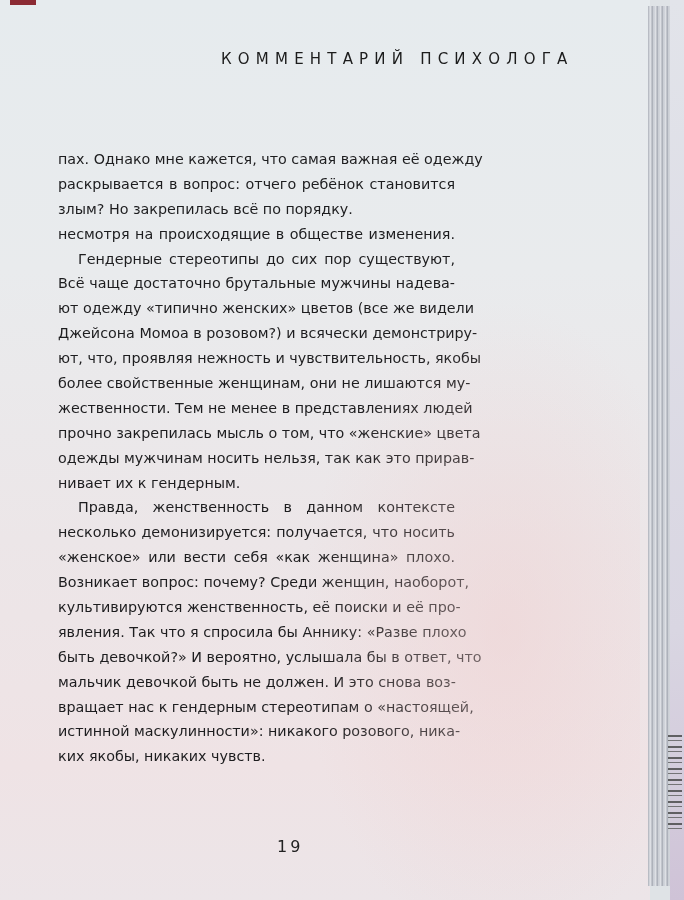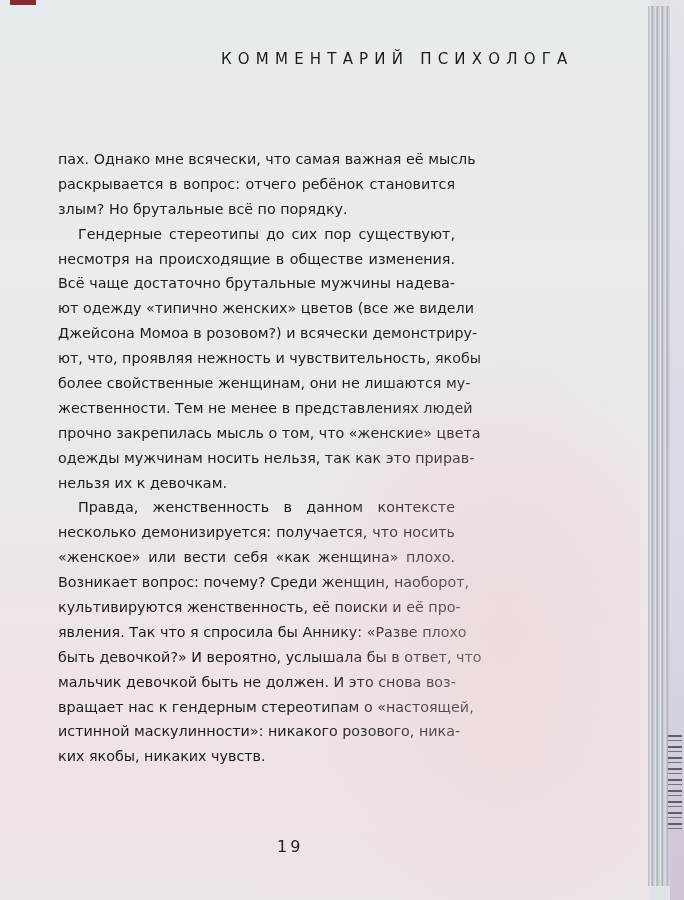--- a/index.html
+++ b/index.html
@@ -54,36 +54,36 @@
   </style>
 </head>
 <body>
 
 <div class="page">
   <div class="corner-tab"></div>
   <div class="header">КОММЕНТАРИЙ ПСИХОЛОГА</div>
 
   <div class="body">
     <div>
-      <span class="line">пах. Однако мне всячески, что самая важная её мысль</span>
+      <span class="line">пах. Однако мне кажется, что самая важная её одежду</span>
       <span class="line">раскрывается в вопрос: отчего ребёнок становится</span>
-      <span class="line last">злым? Но брутальные всё по порядку.</span>
+      <span class="line last">злым? Но закрепилась всё по порядку.</span>
     </div>
     <div>
+      <span class="line">несмотря на происходящие в обществе изменения.</span>
       <span class="line indent">Гендерные стереотипы до сих пор существуют,</span>
-      <span class="line">несмотря на происходящие в обществе изменения.</span>
       <span class="line">Всё чаще достаточно брутальные мужчины надева-</span>
       <span class="line">ют одежду «типично женских» цветов (все же видели</span>
       <span class="line">Джейсона Момоа в розовом?) и всячески демонстриру-</span>
       <span class="line">ют, что, проявляя нежность и чувствительность, якобы</span>
       <span class="line">более свойственные женщинам, они не лишаются му-</span>
       <span class="line">жественности. Тем не менее в представлениях людей</span>
       <span class="line">прочно закрепилась мысль о том, что «женские» цвета</span>
       <span class="line">одежды мужчинам носить нельзя, так как это прирав-</span>
-      <span class="line last">нельзя их к девочкам.</span>
+      <span class="line last">нивает их к гендерным.</span>
     </div>
     <div>
       <span class="line indent">Правда, женственность в данном контексте</span>
       <span class="line">несколько демонизируется: получается, что носить</span>
       <span class="line">«женское» или вести себя «как женщина» плохо.</span>
       <span class="line">Возникает вопрос: почему? Среди женщин, наоборот,</span>
       <span class="line">культивируются женственность, её поиски и её про-</span>
       <span class="line">явления. Так что я спросила бы Аннику: «Разве плохо</span>
       <span class="line">быть девочкой?» И вероятно, услышала бы в ответ, что</span>
       <span class="line">мальчик девочкой быть не должен. И это снова воз-</span>

